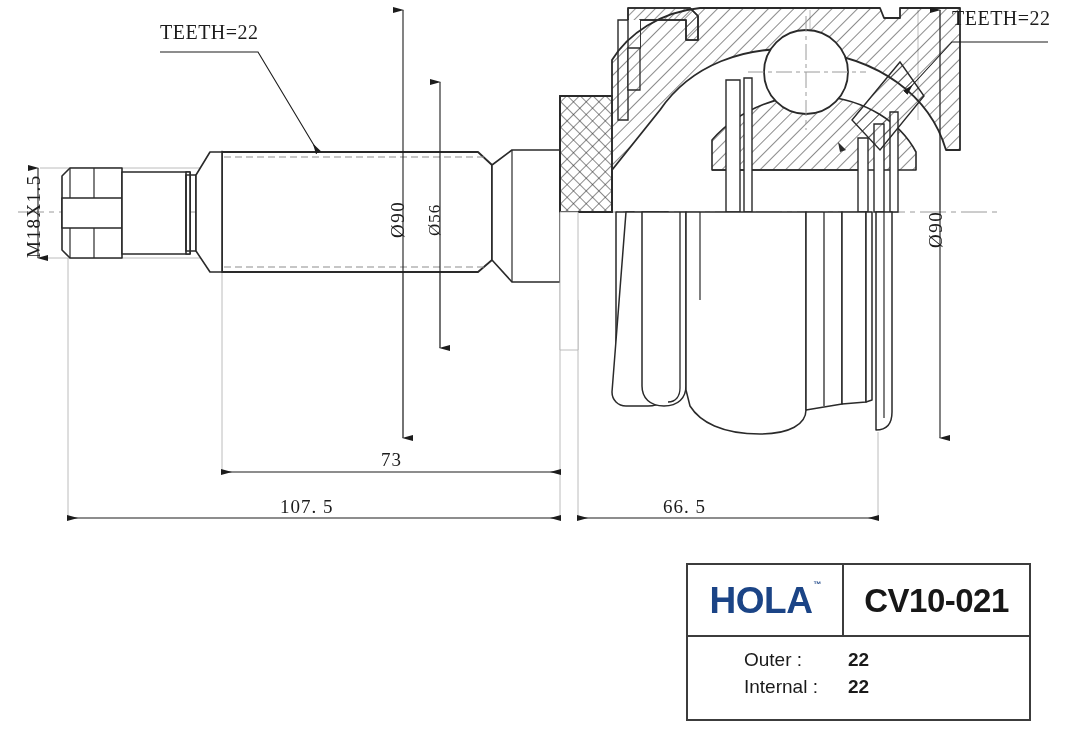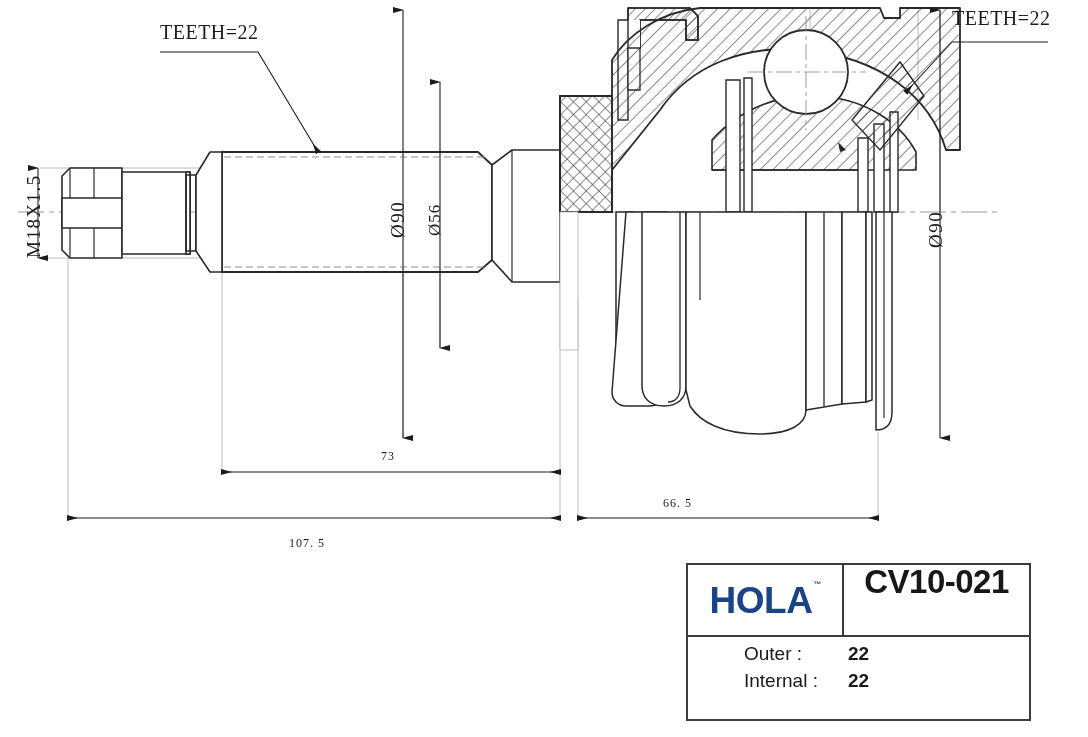--- a/index.html
+++ b/index.html
@@ -69,34 +69,34 @@
     font-size: 8px;
     color: #1b4486;
     position: relative;
     top: -16px;
     left: 1px;
     font-weight: bold;
   }
   .tb-part-cell {
     flex: 1;
     display: flex;
-    align-items: flex-start;
+    align-items: center;
     justify-content: center;
     box-sizing: border-box;
   }
   .part-number {
     font-family: "Liberation Sans", sans-serif;
     font-weight: bold;
     font-size: 33px;
     color: #171717;
     letter-spacing: -0.5px;
     line-height: 1;
   }
   .tb-specs {
-    padding: 6px 0 0 56px;
+    padding: 12px 0 0 56px;
     box-sizing: border-box;
   }
   .spec-row {
     display: flex;
     align-items: baseline;
     height: 27px;
     font-family: "Liberation Sans", sans-serif;
     font-size: 19px;
     color: #1a1a1a;
   }
@@ -111,21 +111,21 @@
 
   
   .dlabel {
     position: absolute;
     font-family: "Liberation Serif", serif;
     color: #1c1c1c;
     white-space: nowrap;
     line-height: 1;
   }
   .teeth-label { font-size: 20px; letter-spacing: 0.5px; }
-  .dim-label   { font-size: 12px; letter-spacing: 1px; }
+  .dim-label   { font-size: 19px; letter-spacing: 1px; }
   .vert-label {
     font-size: 17px;
     letter-spacing: 1px;
     transform-origin: 0 0;
     transform: rotate(-90deg);
   }
   .vert-label-big {
     font-size: 19px;
     letter-spacing: 1.5px;
     transform-origin: 0 0;
@@ -355,21 +355,21 @@
   <div class="dlabel vert-label-big" style="left:24px; top:258px;">M18X1.5</div>
 
   <div class="dlabel vert-label-big" style="left:388px; top:238px;">Ø90</div>
 
   <div class="dlabel vert-label" style="left:426px; top:236px;">Ø56</div>
 
   <div class="dlabel vert-label-big" style="left:926px; top:248px;">Ø90</div>
 
   <div class="dlabel dim-label" style="left:381px; top:450px;">73</div>
 
-  <div class="dlabel dim-label" style="left:289px; top:497px;margin-top:40px;">107. 5</div>
+  <div class="dlabel dim-label" style="left:280px; top:497px;">107. 5</div>
 
   <div class="dlabel dim-label" style="left:663px; top:497px;">66. 5</div>
 
   <div class="title-block">
 
     <div class="tb-top">
       <div class="tb-logo-cell">
         <span class="logo-text">HOLA</span>
           <span class="logo-tm">™</span>
       </div>

